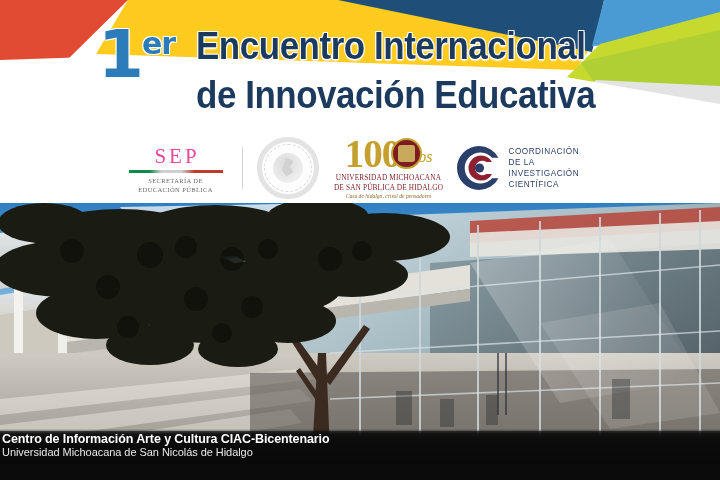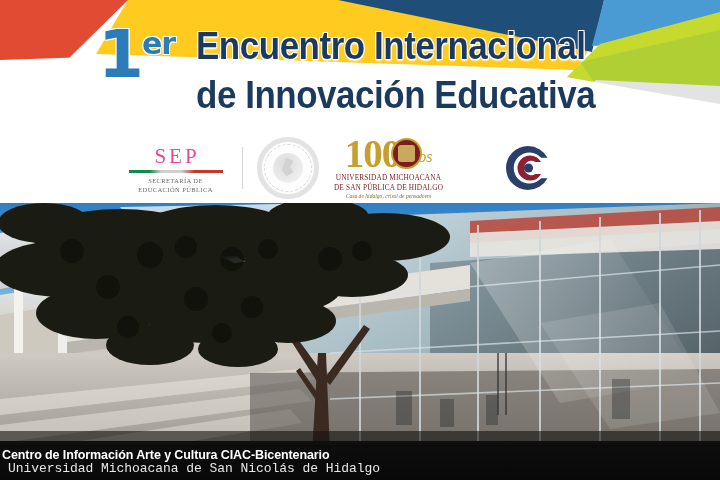--- a/index.html
+++ b/index.html
@@ -250,43 +250,42 @@
     width: 720px;
     height: 277px;
     overflow: hidden;
     background: #9aa2a6;
   }
   .photo svg { display: block; }
 
   .caption {
     position: absolute;
     left: 0;
-    bottom: 0;
+    bottom: 16px;
     width: 720px;
     height: 35px;
     background: linear-gradient(to bottom, rgba(12,12,12,0.0) 0%, rgba(14,14,14,0.92) 14%, #0c0c0c 30%, #080808 100%);
     color: #ffffff;
     padding: 3px 0 0 2px;
     box-sizing: border-box;
   }
   .caption-title {
     font-family: "Liberation Sans", sans-serif;
     font-size: 12.5px;
     font-weight: bold;
     line-height: 15px;
     letter-spacing: -0.1px;
     color: #ffffff;
   }
   .caption-sub {
-    font-family: Liberation Mono, monospace;
-    font-size: 13px;
+    font-family: Liberation Sans, sans-serif;
+    font-size: 11px;
     line-height: 11px;
     color: #e8e8e8;
     letter-spacing: -0.05px;
-    margin-left: 6px;
   }
 </style>
 </head>
 <body>
 
 <div class="poster">
 
   <div class="header">
 
     <div class="shapes">
@@ -354,20 +353,25 @@
         <div class="umsnh-motto">Casa de hidalgo, crisol de pensadores</div>
       </div>
 
       <div class="logo logo-cic">
         <div class="cic-mark">
           <svg width="48" height="48" viewBox="0 0 48 48" xmlns="http://www.w3.org/2000/svg">
             <path d="M24 2 a22 22 0 1 0 0 44 a22 22 0 0 0 19.5 -11.8 l-6.4 0 a15.6 15.6 0 1 1 0 -20.4 l6.4 0 A22 22 0 0 0 24 2 Z" fill="#2b3f6b"></path>
             <path d="M26 11.5 a12.5 12.5 0 1 0 0 25 a12.5 12.5 0 0 0 11 -6.6 l-5.6 0 a7.2 7.2 0 1 1 0 -11.8 l5.6 0 A12.5 12.5 0 0 0 26 11.5 Z" fill="#8f2030"></path>
             <circle cx="24.5" cy="24" r="4.6" fill="#2b3f6b"></circle>
           </svg>
+        </div>
+        <div class="cic-text">
+          <div>COORDINACIÓN</div>
+          <div>DE LA INVESTIGACIÓN</div>
+          <div>CIENTÍFICA</div>
         </div>
       </div>
 
     </div>
   </div>
 
   <div class="photo">
     <svg width="720" height="277" viewBox="0 0 720 277" xmlns="http://www.w3.org/2000/svg">
       <defs>
         <linearGradient id="sky" x1="0" y1="0" x2="0" y2="1">

